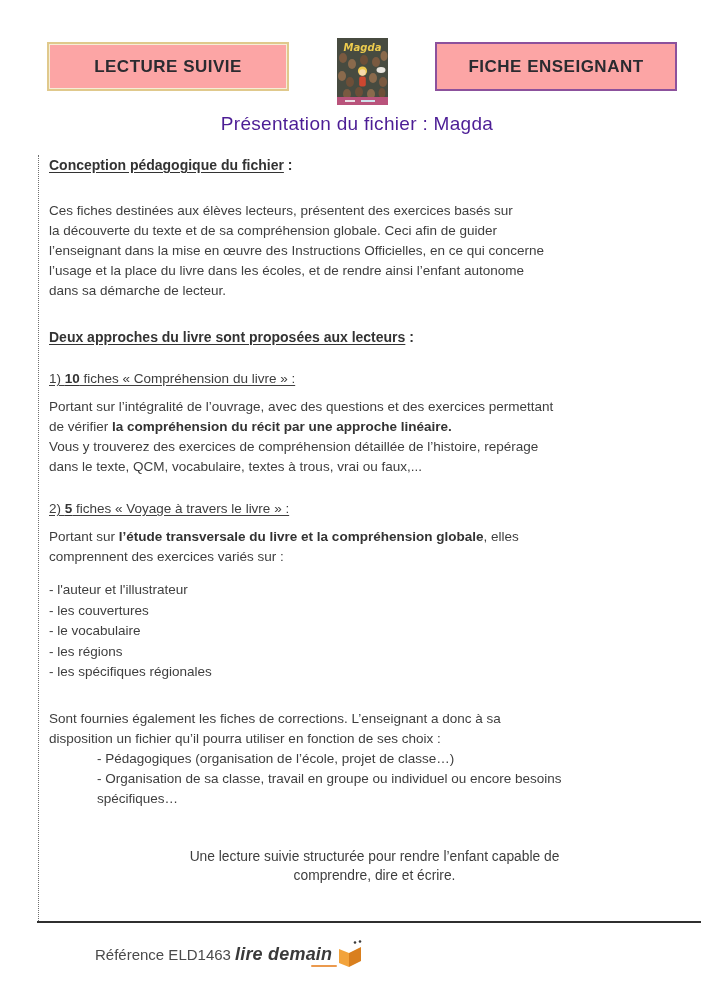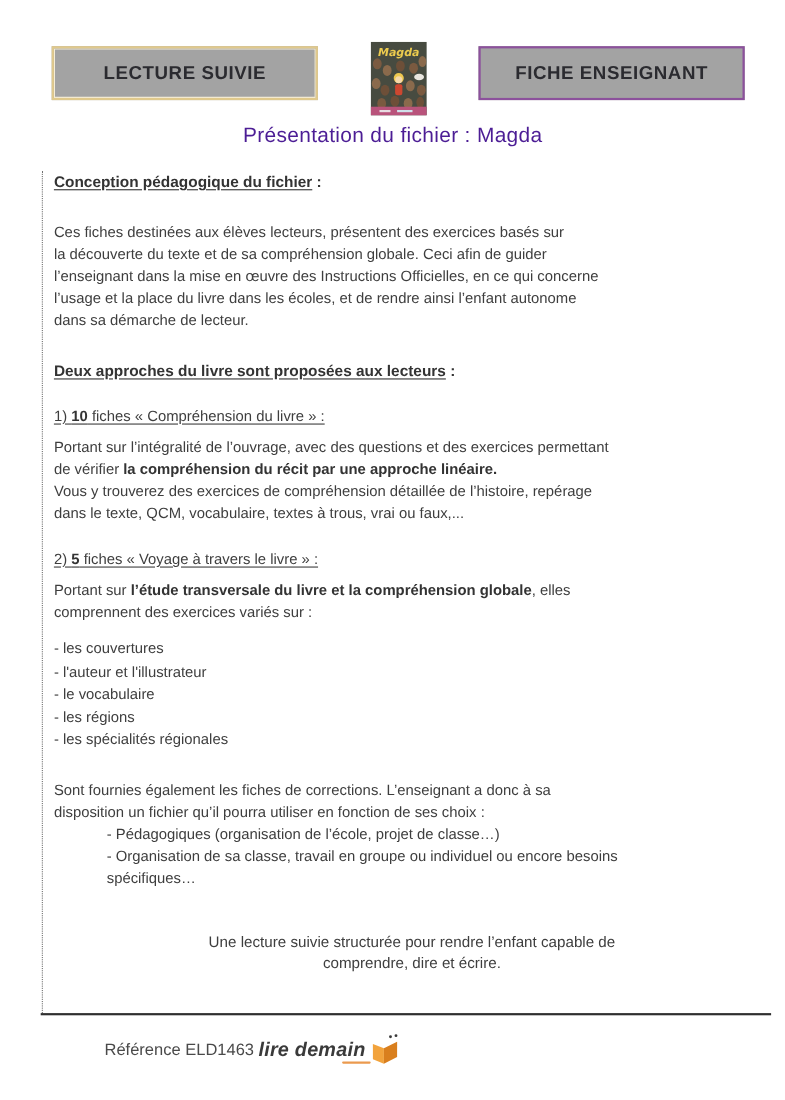--- a/index.html
+++ b/index.html
@@ -14,21 +14,21 @@
   .page { width: 714px; height: 1000px; background: #fff; position: relative; }
 
   
   .header-row {
     position: absolute; top: 38px; left: 47px; right: 37px; height: 68px;
     display: flex; align-items: flex-start; justify-content: space-between;
   }
   .header-box {
     width: 242px; height: 49px; margin-top: 4px;
     display: flex; align-items: center; justify-content: center;
-    background: #a3a3a3;
+    background: #fca5a5;
     font-weight: 700; font-size: 17px; letter-spacing: 0.5px; color: #2b2b30;
   }
   .box-gold   { border: 2px solid #e0c98c; box-shadow: inset 0 0 0 1px #f6edd7; }
   .box-purple { border: 2px solid #8c519c; }
 
   .cover { width: 51px; height: 67px; display: block; }
 
   
   .doc-title {
     position: absolute; top: 113px; left: 0; width: 100%;
@@ -143,25 +143,25 @@
 de vérifier </span><span class="b">la compréhension du récit par une approche linéaire.</span><span>
 Vous y trouverez des exercices de compréhension détaillée de l’histoire, repérage
 dans le texte, QCM, vocabulaire, textes à trous, vrai ou faux,...</span></div>
 
     <div class="mt-md rich"><span class="u">2) </span><span class="b u">5</span><span class="u"> fiches  « Voyage à travers le livre » :</span></div>
 
     <div class="rich mt-sm"><span>Portant sur </span><span class="b">l’étude transversale du livre et la compréhension globale</span><span>, elles
 comprennent des exercices variés sur :</span></div>
 
     <div class="list">
+      <div>- l'auteur et l'illustrateur</div>
       <div>- les couvertures</div>
-      <div>- l'auteur et l'illustrateur</div>
       <div>- le vocabulaire</div>
       <div>- les régions</div>
-      <div>- les spécialités régionales</div>
+      <div>- les spécifiques régionales</div>
     </div>
 
     <div class="plain mt-lg">Sont fournies également les fiches de corrections. L’enseignant a donc à sa
 disposition un fichier qu’il pourra utiliser en fonction de ses choix :</div>
 
     <div class="plain options">- Pédagogiques (organisation de l’école, projet de classe…)
 - Organisation de sa classe, travail en groupe ou individuel ou encore besoins
 spécifiques…</div>
 
     <div class="plain closing">Une lecture suivie structurée pour rendre l’enfant capable de

